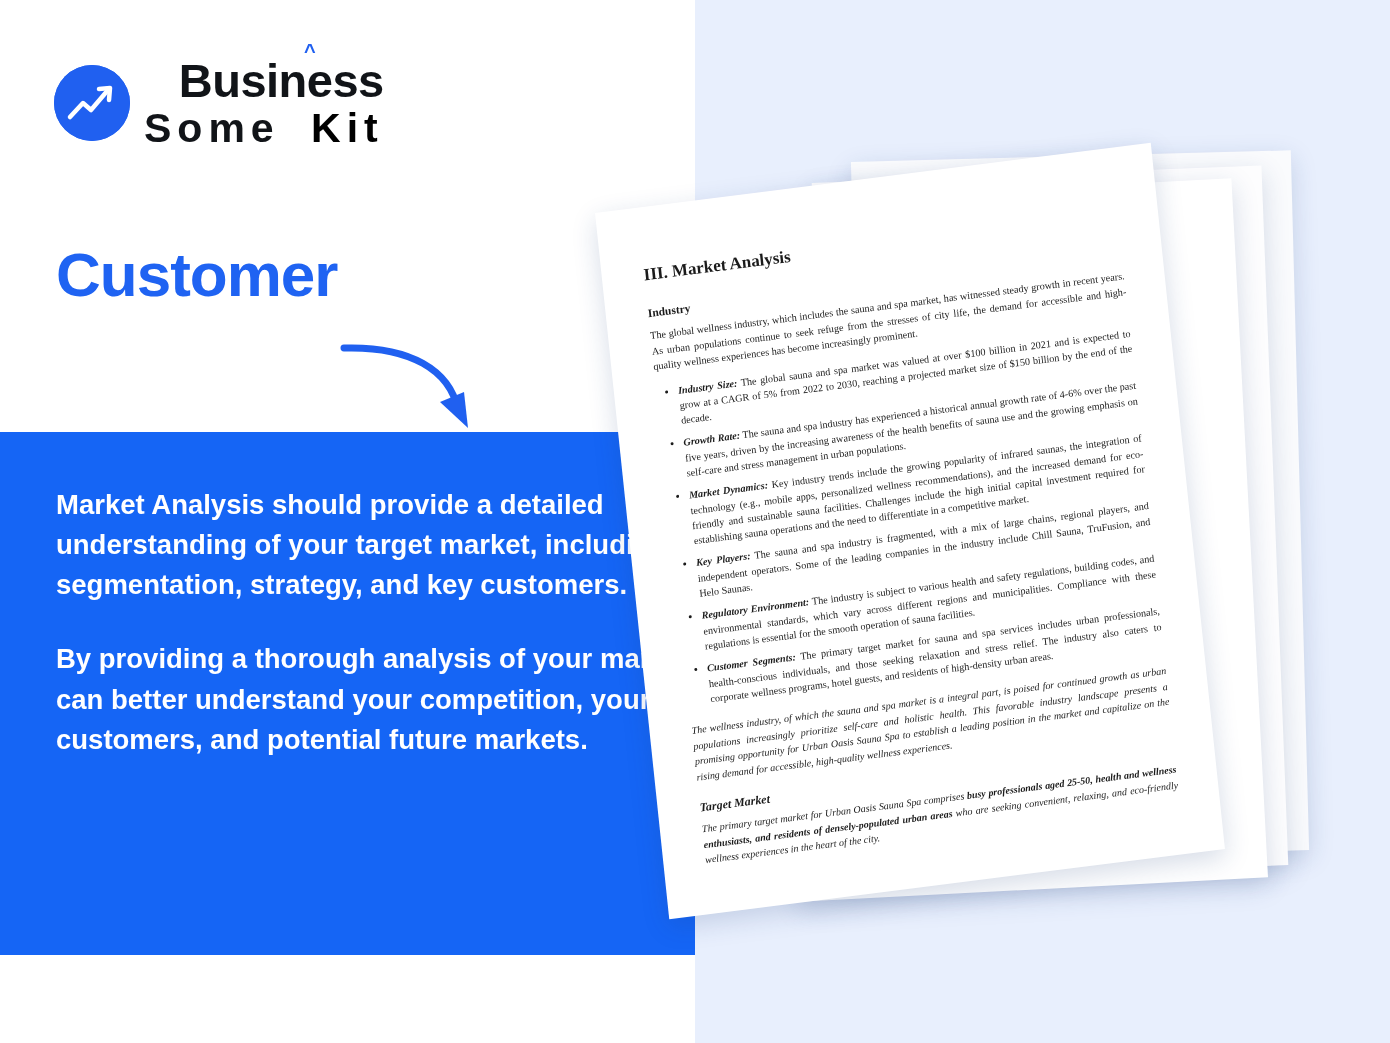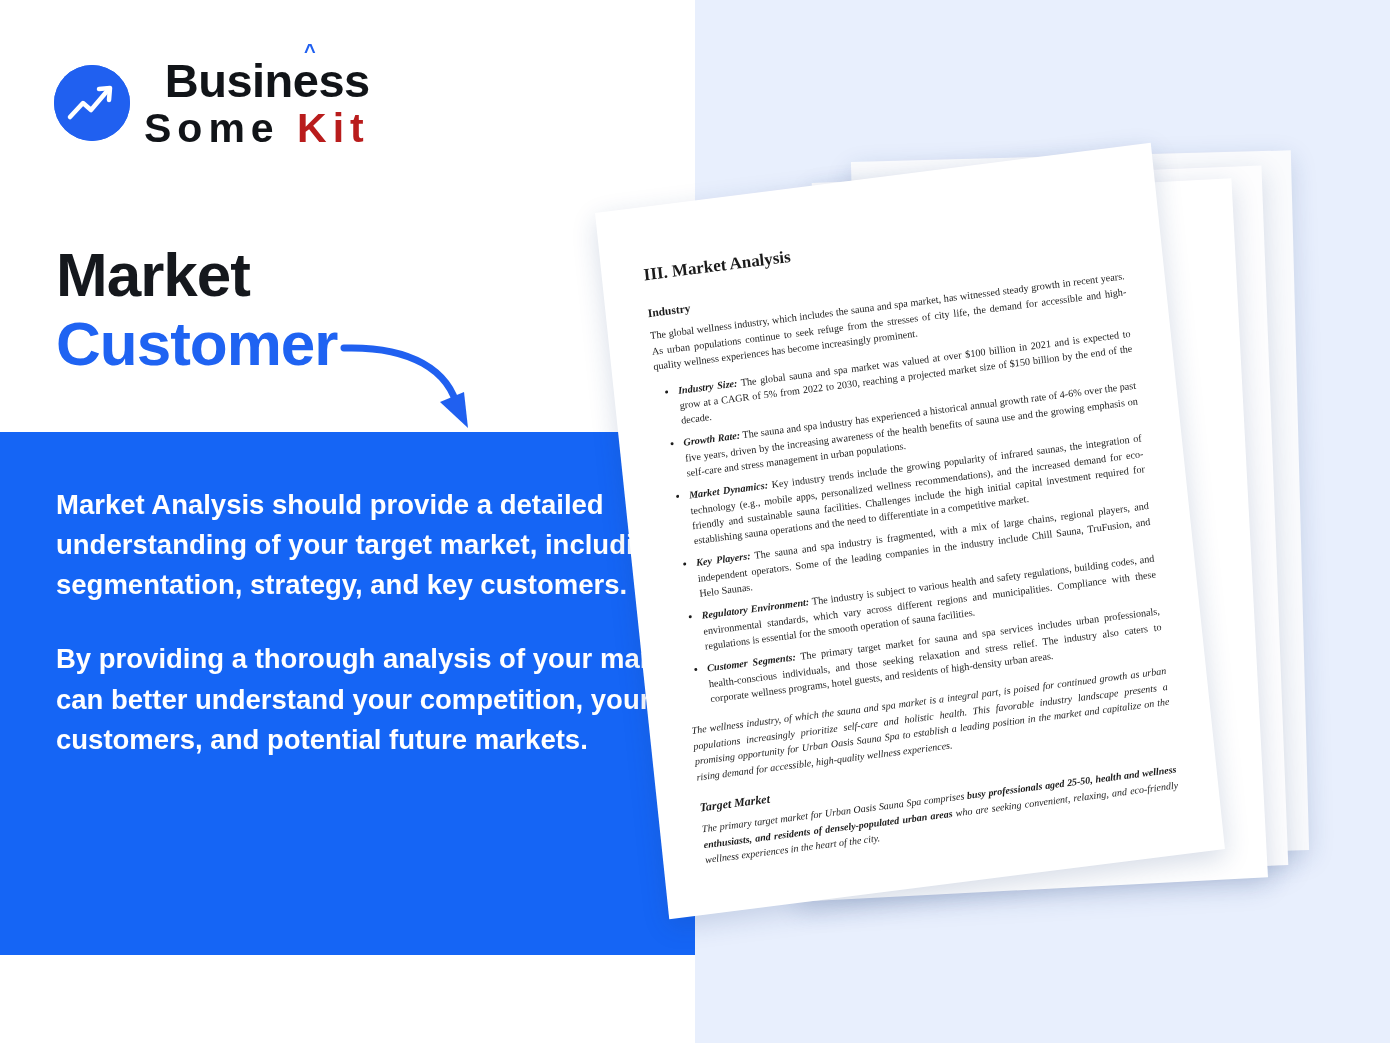--- a/index.html
+++ b/index.html
@@ -47,21 +47,21 @@
     color: #111418;
     letter-spacing: -0.5px;
   }
   .logo-line2 {
     font-size: 41px;
     font-weight: bold;
     color: #111418;
     letter-spacing: 6px;
     margin-top: 4px;
   }
-  .logo-line2 .kit { color: #b91c1c; }
+  .logo-line2 .kit { color: #000000; margin-left: 14px; }
   .logo-hat {
     position: absolute;
     font-size: 20px;
     color: #2060f0;
   }
   
   .headline {
     position: absolute;
     left: 56px; top: 240px;
     font-size: 62px;
@@ -206,21 +206,20 @@
       <span class="logo-hat" style="left:160px; top:-16px;">^</span>
     </div>
     <div class="logo-line2">
       <span>Some</span>
       <span class="kit">Kit</span>
     </div>
   </div>
 </div>
 
 <div class="headline">
-  <span class="l1">Market</span>
   <span class="l2">Customer</span>
 </div>
 
 <div class="arrow">
   <svg width="140" height="110" viewBox="0 0 140 110">
     <path d="M4 8 C70 6 110 30 118 70" fill="none" stroke="#2060f0" stroke-width="7" stroke-linecap="round"></path>
     <polygon points="100,62 128,88 124,52" fill="#2060f0"></polygon>
   </svg>
 </div>
 

